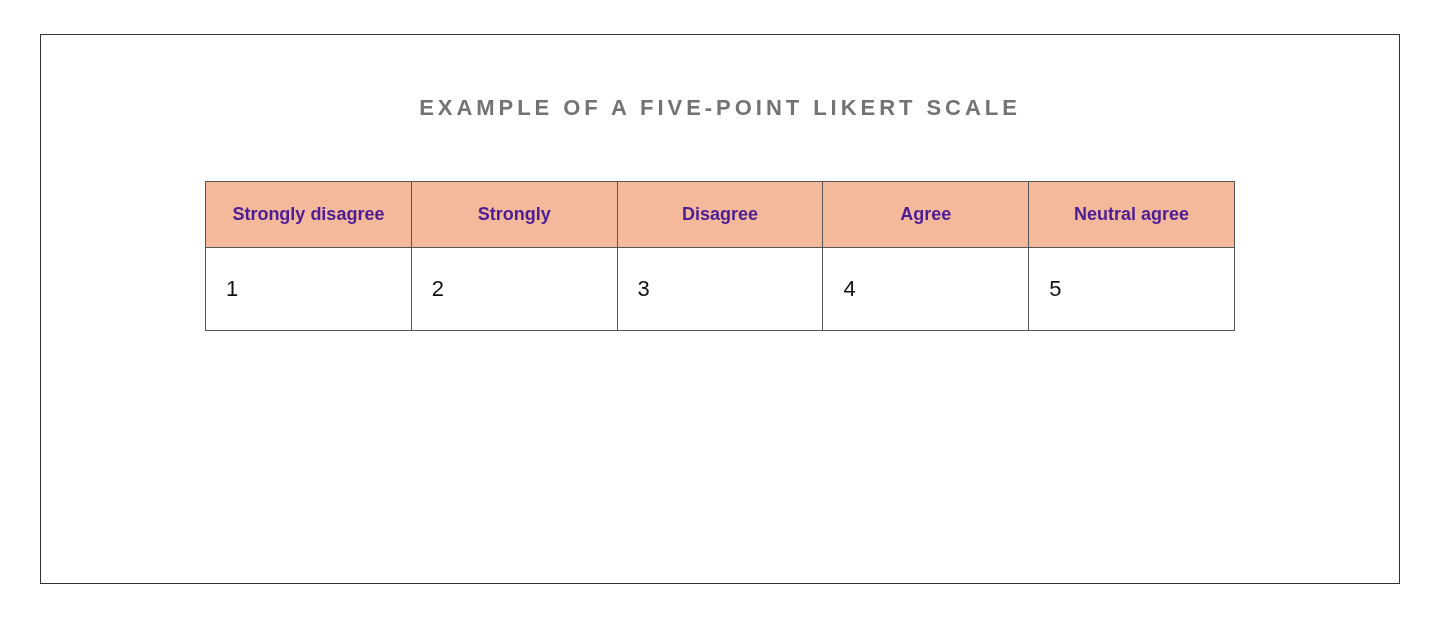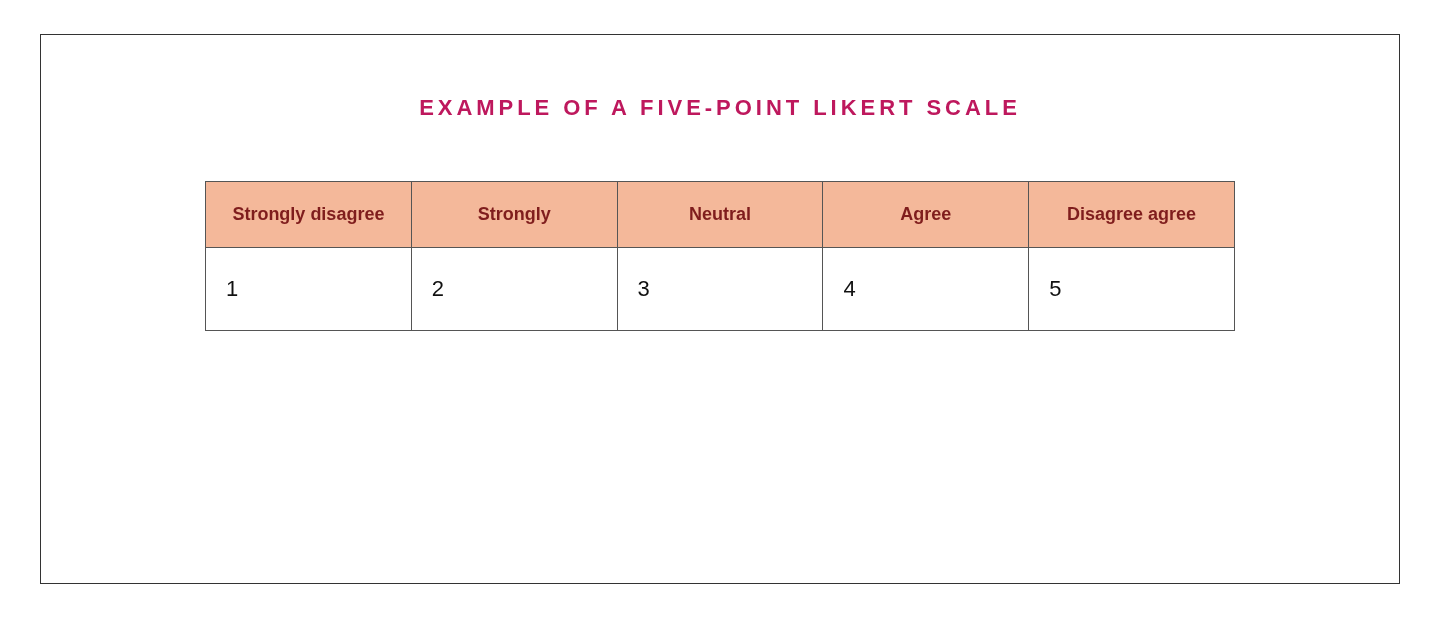--- a/index.html
+++ b/index.html
@@ -27,37 +27,37 @@
       align-items: center;
       justify-content: flex-start;
       padding: 60px 40px 40px 40px;
     }
 
     .page-title {
       font-size: 22px;
       font-weight: bold;
       letter-spacing: 0.18em;
       text-transform: uppercase;
-      color: #be185d;
+      color: #737373;
       margin-bottom: 60px;
       font-family: Arial, sans-serif;
     }
 
     .likert-table {
       border-collapse: collapse;
       width: 1030px;
     }
 
     .likert-table th {
       background-color: #f4b89a;
       border: 1.5px solid #555555;
       padding: 22px 20px;
       font-size: 18px;
       font-weight: bold;
-      color: #7f1d1d;
+      color: #4c1d95;
       font-family: Arial, sans-serif;
       width: 206px;
       vertical-align: middle;
     }
 
     .likert-table td {
       border: 1.5px solid #555555;
       padding: 28px 20px;
       font-size: 22px;
       color: #111111;
@@ -71,23 +71,23 @@
 <body>
 
 <div class="outer-container">
   <div class="page-title">EXAMPLE OF A FIVE-POINT LIKERT SCALE</div>
 
   <table class="likert-table">
     <thead>
       <tr>
         <th>Strongly disagree</th>
         <th>Strongly</th>
-        <th>Neutral</th>
+        <th>Disagree</th>
         <th>Agree</th>
-        <th>Disagree agree</th>
+        <th>Neutral agree</th>
       </tr>
     </thead>
     <tbody>
       <tr>
         <td>1</td>
         <td>2</td>
         <td>3</td>
         <td>4</td>
         <td>5</td>
       </tr>

